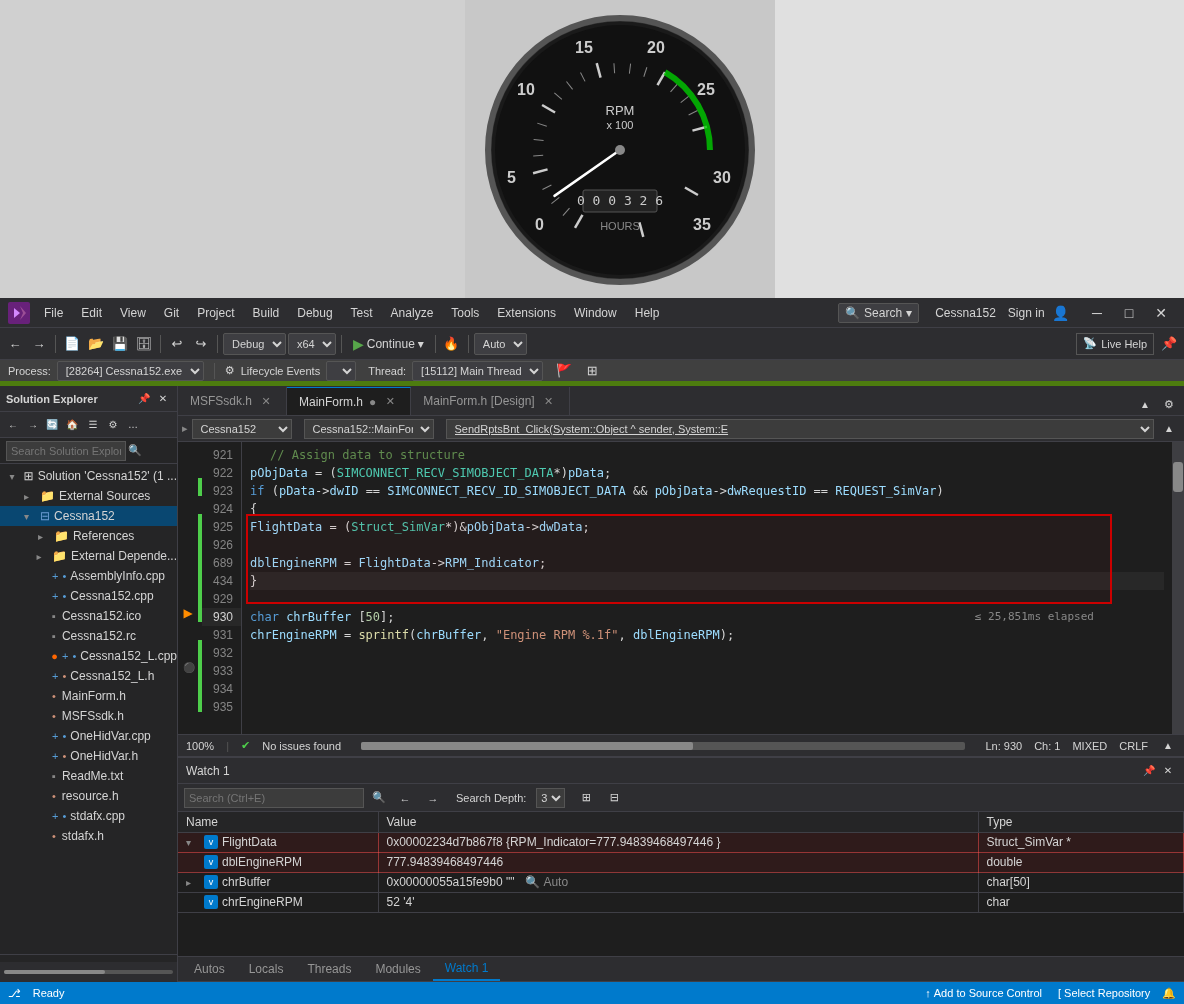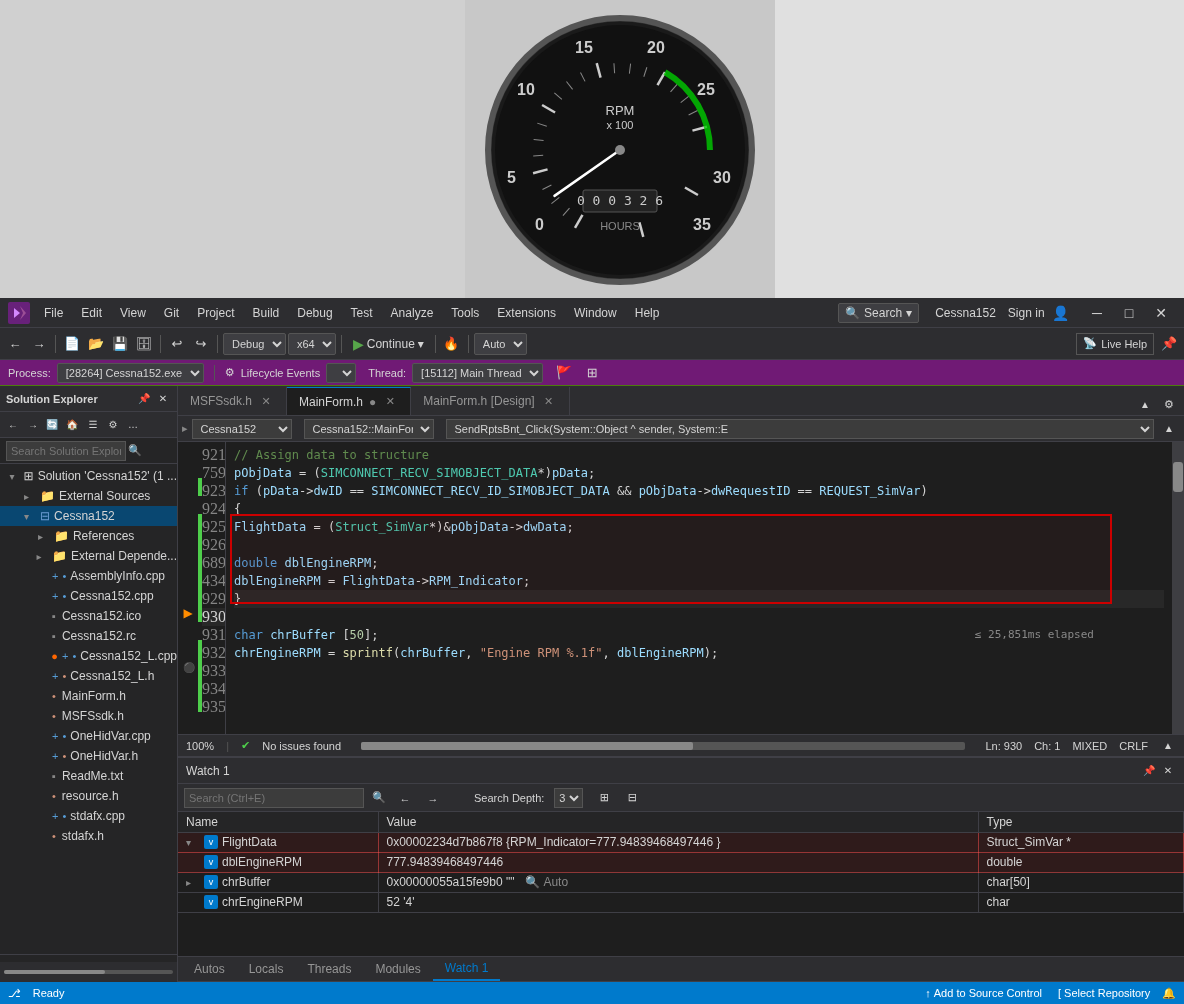--- a/index.html
+++ b/index.html
@@ -143,26 +143,26 @@
     .toolbar-right {
       margin-left: auto;
       display: flex;
       align-items: center;
       gap: 4px;
     }
 
     
     #process-bar {
       height: 26px;
-      background: #701a75;
+      background: #404040;
       display: flex;
       align-items: center;
       padding: 0 8px;
       gap: 6px;
-      border-bottom: 1px solid #4d7c0f;
+      border-bottom: 5px solid #4d7c0f;
       font-size: 11px;
       color: #d4d4d4;
     }
     .process-dropdown {
       height: 20px;
       background: #3e3e42;
       border: 1px solid #555;
       color: #d4d4d4;
       font-size: 11px;
       padding: 0 4px;
@@ -306,26 +306,26 @@
     }
 
     #code-editor {
       flex: 1;
       background: #1e1e1e;
       overflow: hidden;
       display: flex;
       position: relative;
     }
     #line-numbers {
-      width: 24px;
+      width: 40px;
       background: #1e1e1e;
       padding: 4px 0;
       text-align: right;
-      font-family: Liberation Serif, serif;
-      font-size: 16px;
+      font-family: Liberation Sans, sans-serif;
+      font-size: 12px;
       color: #858585;
       border-right: 1px solid #3f3f46;
       user-select: none;
       overflow: hidden;
     }
     .line-num {
       height: 18px;
       line-height: 18px;
       padding-right: 8px;
     }
@@ -338,21 +338,21 @@
       line-height: 18px;
       overflow: auto;
       position: relative;
     }
     .code-line {
       height: 18px;
       white-space: nowrap;
       position: relative;
     }
     .kw { color: #569cd6; }
-    .cm { color: #608b4e; }
+    .cm { color: #608b4e; margin-left: 20px; }
     .str { color: #ce9178; }
     .fn { color: #dcdcaa; }
     .var { color: #9cdcfe; }
     .num { color: #b5cea8; }
     .punc { color: #d4d4d4; }
     .type { color: #4ec9b0; }
 
     
     #editor-status {
       height: 20px;
@@ -820,21 +820,21 @@
       <div id="location-bar">
         <span style="color:#888;">▸</span>
         <select class="location-dropdown" style="width:100px;">
           <option>Cessna152</option>
         </select>
         <span style="color:#888;margin:0 2px;"></span>
         <select class="location-dropdown" style="width:130px;">
           <option>Cessna152::MainForm</option>
         </select>
         <span style="color:#888;margin:0 2px;"></span>
-        <select class="location-dropdown" style="flex:1;">
+        <select class="location-dropdown" style="flex:1;text-decoration:underline;">
           <option>SendRptsBnt_Click(System::Object ^ sender, System::E</option>
         </select>
         <button class="toolbar-btn" style="font-size:10px;">▲</button>
       </div>
 
       <div id="code-editor">
 
         <div style="width:20px;background:#1e1e1e;position:relative;display:flex;flex-direction:column;">
           <div style="height:18px;"></div>
           <div style="height:18px;"></div>
@@ -870,21 +870,21 @@
           <div style="height:18px;background:#4ece4b;"></div>
           <div style="height:18px;"></div>
           <div style="height:18px;background:#4ece4b;"></div>
           <div style="height:18px;background:#4ece4b;"></div>
           <div style="height:18px;background:#4ece4b;"></div>
           <div style="height:18px;background:#4ece4b;"></div>
         </div>
 
         <div id="line-numbers">
           <div class="line-num">921</div>
-          <div class="line-num">759</div>
+          <div class="line-num">922</div>
           <div class="line-num">923</div>
           <div class="line-num">924</div>
           <div class="line-num">925</div>
           <div class="line-num">926</div>
           <div class="line-num">689</div>
           <div class="line-num">434</div>
           <div class="line-num">929</div>
           <div class="line-num active">930</div>
           <div class="line-num">931</div>
           <div class="line-num">932</div>
@@ -896,21 +896,20 @@
         <div id="code-content" style="position:relative;">
 
           <div style="position:absolute;top:72px;left:4px;right:60px;height:90px;border:2px solid #cc0000;pointer-events:none;z-index:5;background:rgba(204,0,0,0.04);"></div>
 
           <div class="code-line"><span class="cm">    // Assign data to structure</span></div>
           <div class="code-line"><span class="var">    pObjData</span><span class="punc"> = (</span><span class="type">SIMCONNECT_RECV_SIMOBJECT_DATA</span><span class="punc">*)</span><span class="var">pData</span><span class="punc">;</span></div>
           <div class="code-line"><span class="kw">    if </span><span class="punc">(</span><span class="var">pData</span><span class="punc">-&gt;</span><span class="var">dwID</span><span class="punc"> == </span><span class="var">SIMCONNECT_RECV_ID_SIMOBJECT_DATA</span><span class="punc"> &amp;&amp; </span><span class="var">pObjData</span><span class="punc">-&gt;</span><span class="var">dwRequestID</span><span class="punc"> == </span><span class="var">REQUEST_SimVar</span><span class="punc">)</span></div>
           <div class="code-line"><span class="punc">    {</span></div>
           <div class="code-line"><span class="var">        FlightData</span><span class="punc"> = (</span><span class="type">Struct_SimVar</span><span class="punc">*)&amp;</span><span class="var">pObjData</span><span class="punc">-&gt;</span><span class="var">dwData</span><span class="punc">;</span></div>
           <div class="code-line">&nbsp;</div>
-          <div class="code-line"><span class="punc">        </span><span class="kw">double </span><span class="var">dblEngineRPM</span><span class="punc">;</span></div>
           <div class="code-line"><span class="var">        dblEngineRPM</span><span class="punc"> = </span><span class="var">FlightData</span><span class="punc">-&gt;</span><span class="var">RPM_Indicator</span><span class="punc">;</span></div>
           <div class="code-line" style="background:#282828;"><span class="punc">    }</span></div>
           <div class="code-line">&nbsp;</div>
           <div class="code-line"><span class="punc">    </span><span class="kw">char </span><span class="var">chrBuffer </span><span class="punc">[</span><span class="num">50</span><span class="punc">];</span><span class="elapsed-text" style="position:absolute;right:70px;"> ≤ 25,851ms elapsed</span></div>
           <div class="code-line"><span class="var">    chrEngineRPM</span><span class="punc"> = </span><span class="fn">sprintf</span><span class="punc">(</span><span class="var">chrBuffer</span><span class="punc">, </span><span class="str">"Engine RPM %.1f"</span><span class="punc">, </span><span class="var">dblEngineRPM</span><span class="punc">);</span></div>
         </div>
 
         <div style="width:12px;background:#3e3e42;display:flex;flex-direction:column;align-items:center;">
           <div style="width:10px;height:30px;background:#888;border-radius:3px;margin-top:20px;"></div>
         </div>
@@ -937,21 +936,21 @@
           <div style="margin-left:auto;display:flex;gap:2px;">
             <button class="toolbar-btn" style="width:16px;height:16px;font-size:10px;">📌</button>
             <button class="toolbar-btn" style="width:16px;height:16px;font-size:10px;">✕</button>
           </div>
         </div>
         <div id="watch-toolbar">
           <input class="watch-search" type="text" placeholder="Search (Ctrl+E)" style="">
           <button class="toolbar-btn" style="width:18px;height:18px;font-size:11px;">🔍</button>
           <button class="toolbar-btn" style="font-size:11px;">←</button>
           <button class="toolbar-btn" style="font-size:11px;">→</button>
-          <span style="margin-left:24px;color:#d4d4d4;font-size:11px;">Search Depth:</span>
+          <span style="margin-left:6px;color:#d4d4d4;font-size:11px;">Search Depth:</span>
           <select style="height:20px;background:#3c3c3c;border:1px solid #555;color:#d4d4d4;font-size:11px;margin-left:4px;">
             <option>3</option>
           </select>
           <button class="toolbar-btn" style="font-size:11px;margin-left:4px;">⊞</button>
           <button class="toolbar-btn" style="font-size:11px;">⊟</button>
         </div>
         <div id="watch-content">
           <table id="watch-table">
             <thead>
               <tr>

